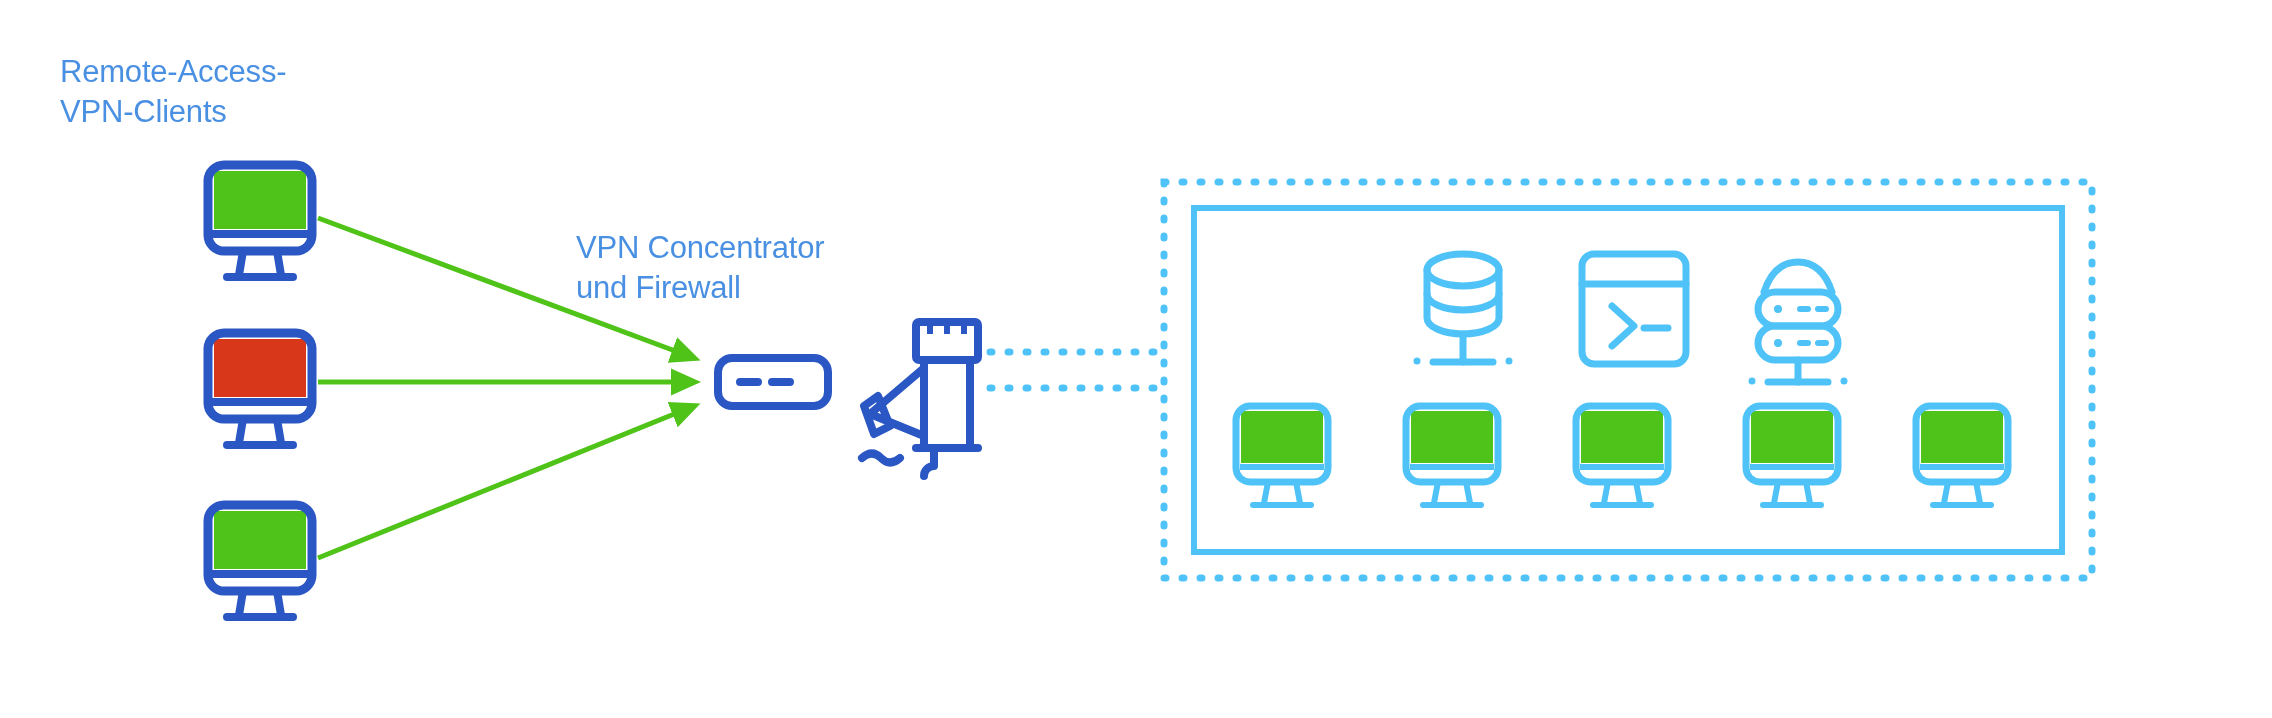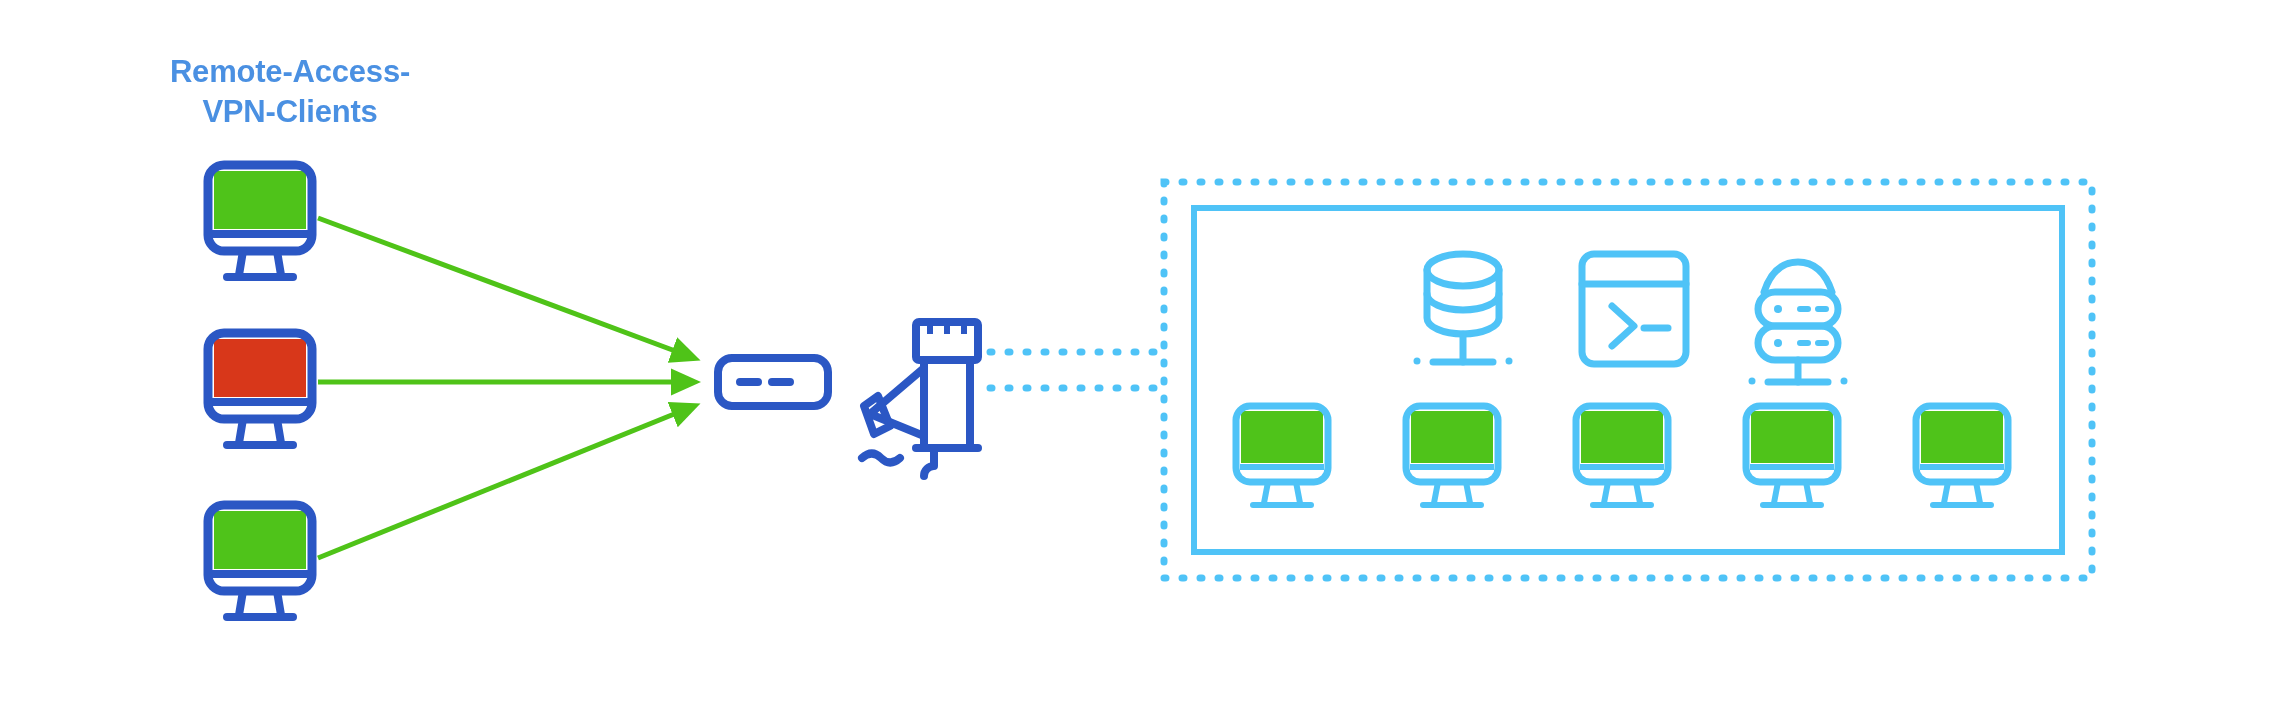--- a/index.html
+++ b/index.html
@@ -7,40 +7,42 @@
   body{
     width:2272px;height:718px;
     background:#ffffff;
     font-family:"Liberation Sans","DejaVu Sans",sans-serif;
     overflow:hidden;
   }
   #stage{position:relative;width:2272px;height:718px;}
   .lbl{
     position:absolute;
     color:#4a90e2;
-    font-weight:bold;
+    font-weight:normal;
     font-size:31px;
     line-height:1.28;
-    text-align:center;
+    text-align:left;
     letter-spacing:-0.2px;
     white-space:pre-line;
   }
   #lbl-clients{left:60px;top:52px;width:460px;}
   #lbl-vpn{left:576px;top:228px;width:440px;}
   #lbl-perim{left:1240px;top:128px;width:740px;}
   svg.layer{position:absolute;left:0;top:0;width:2272px;height:718px;}
 </style>
 </head>
 <body>
 
 <div id="stage">
 
   <div class="lbl" id="lbl-clients">Remote-Access-
 VPN-Clients</div>
 
+  <div class="lbl" id="lbl-vpn">VPN Concentrator
+und Firewall</div>
 
 
   <svg class="layer" viewBox="0 0 2272 718">
     <defs>
       <marker id="ahead" markerWidth="6" markerHeight="6" refX="4.6" refY="3" orient="auto" markerUnits="strokeWidth">
         <path d="M0,0.3 L6,3 L0,5.7 z" fill="#4fc318"></path>
       </marker>
 
       <g id="client-mon">
         <rect x="5" y="5" width="104" height="86" rx="16" ry="16" fill="none" stroke="#2b57c4" stroke-width="9"></rect>

